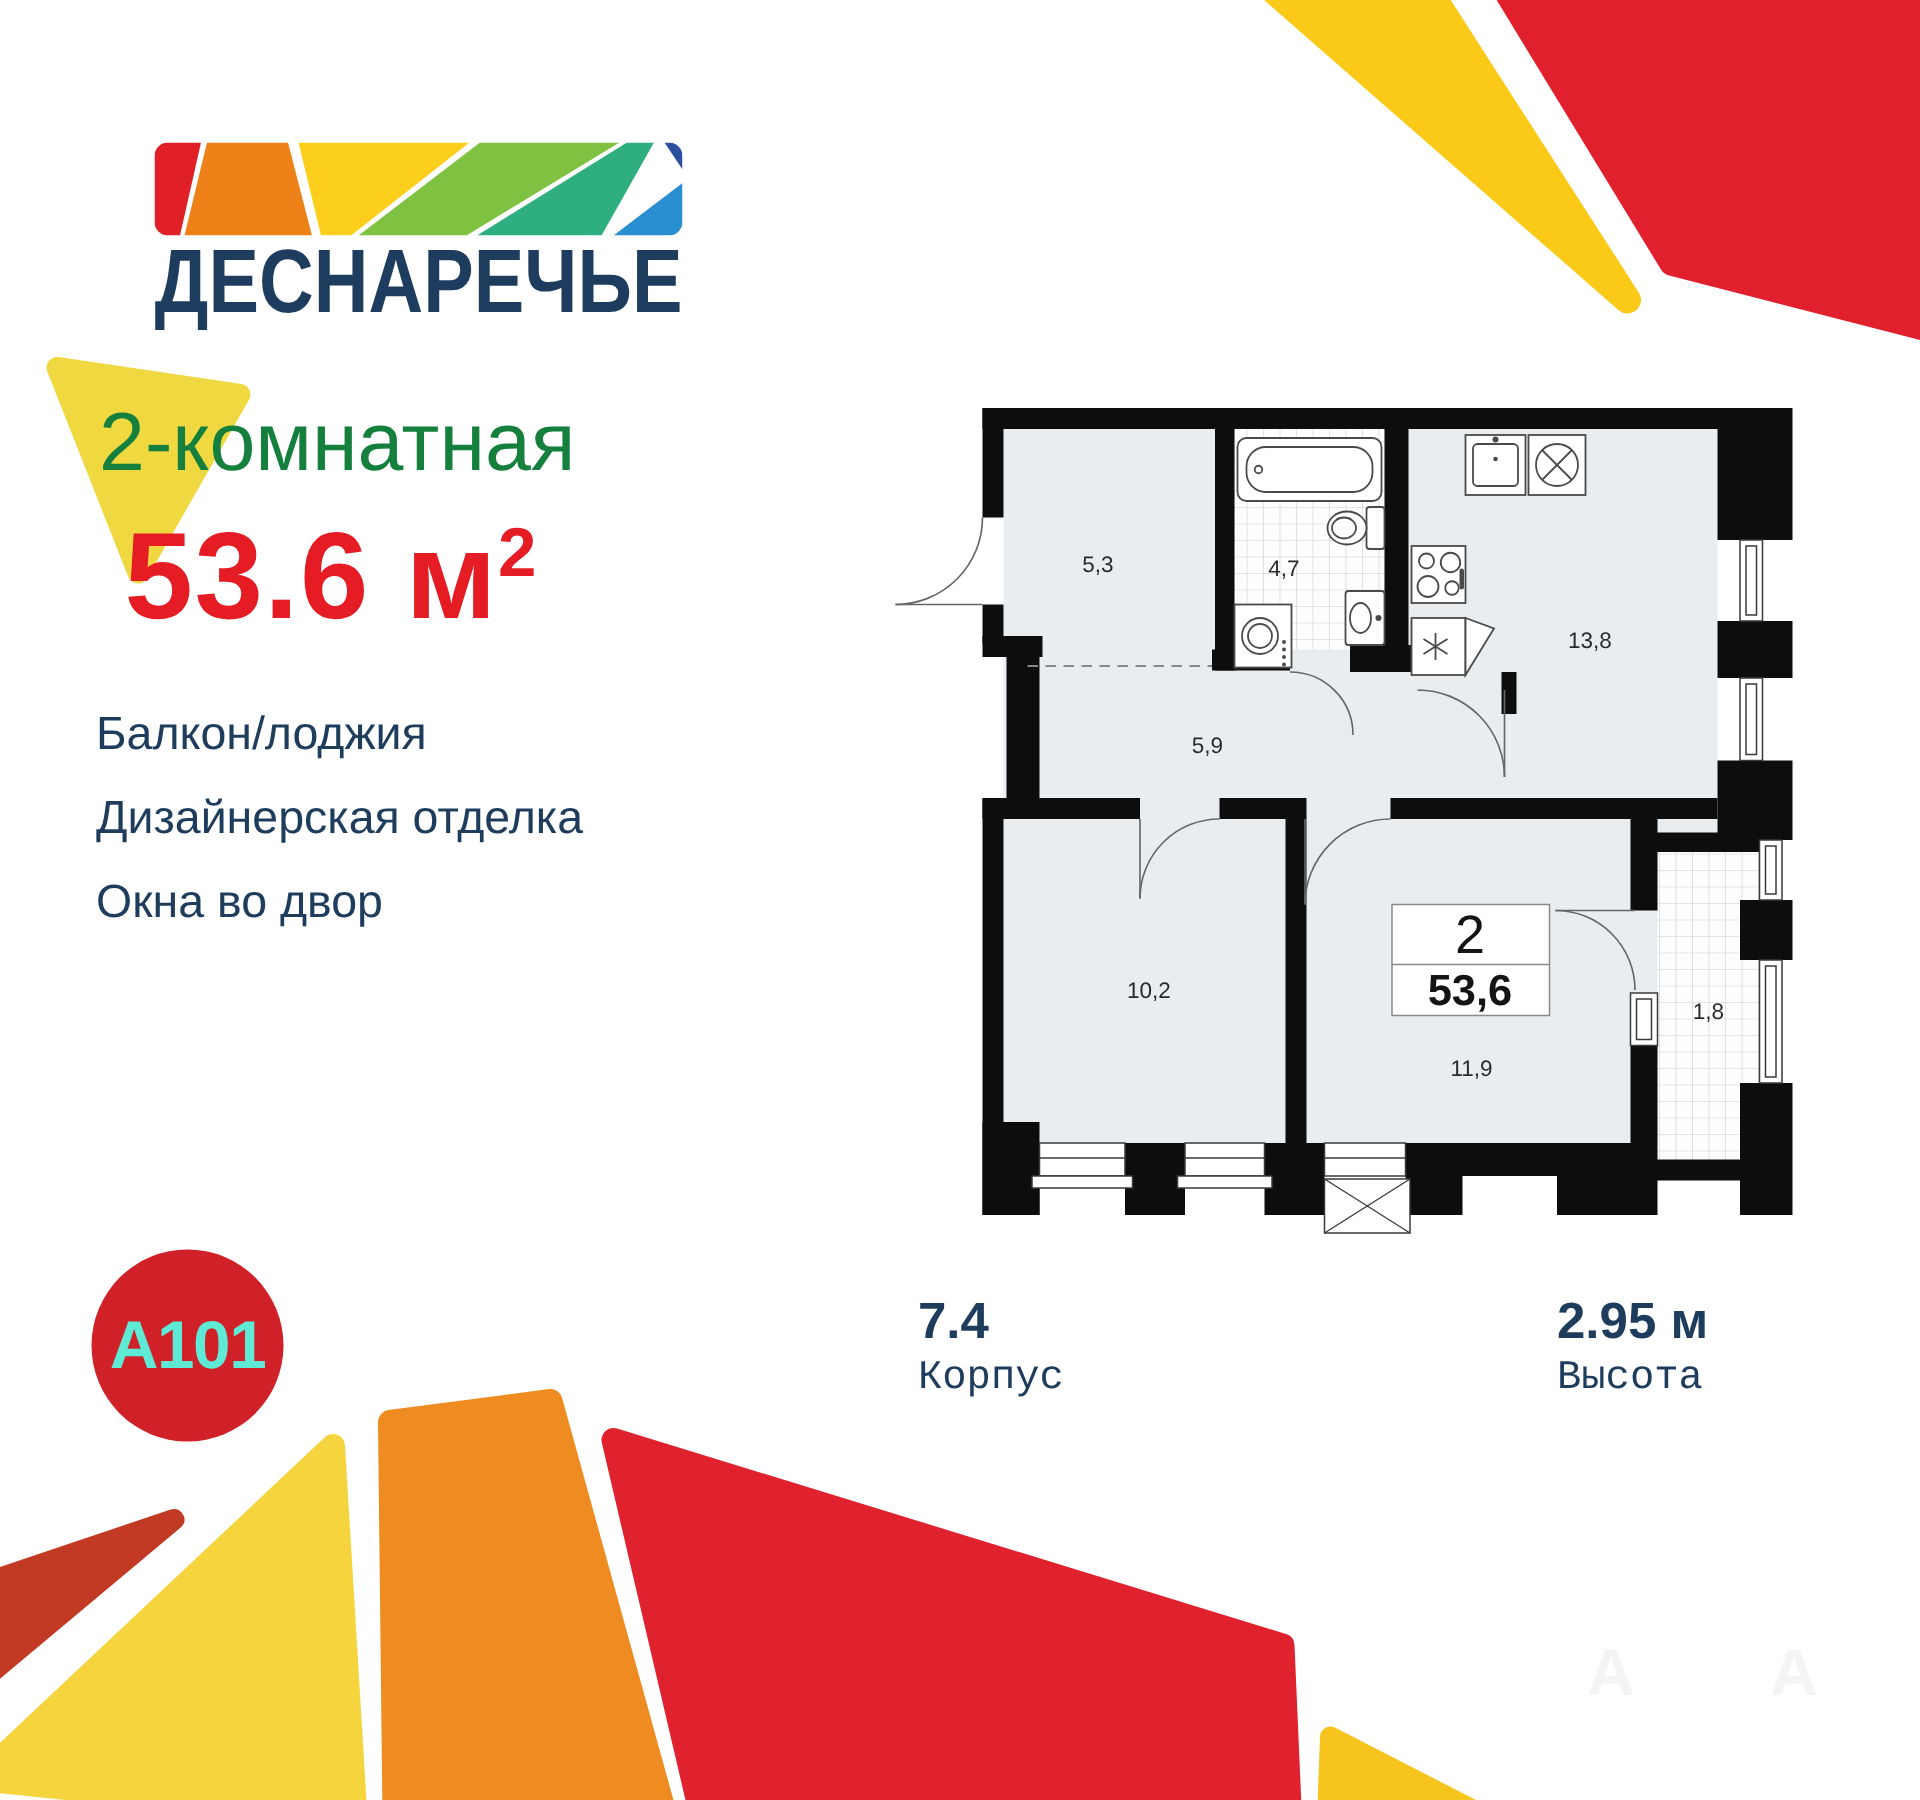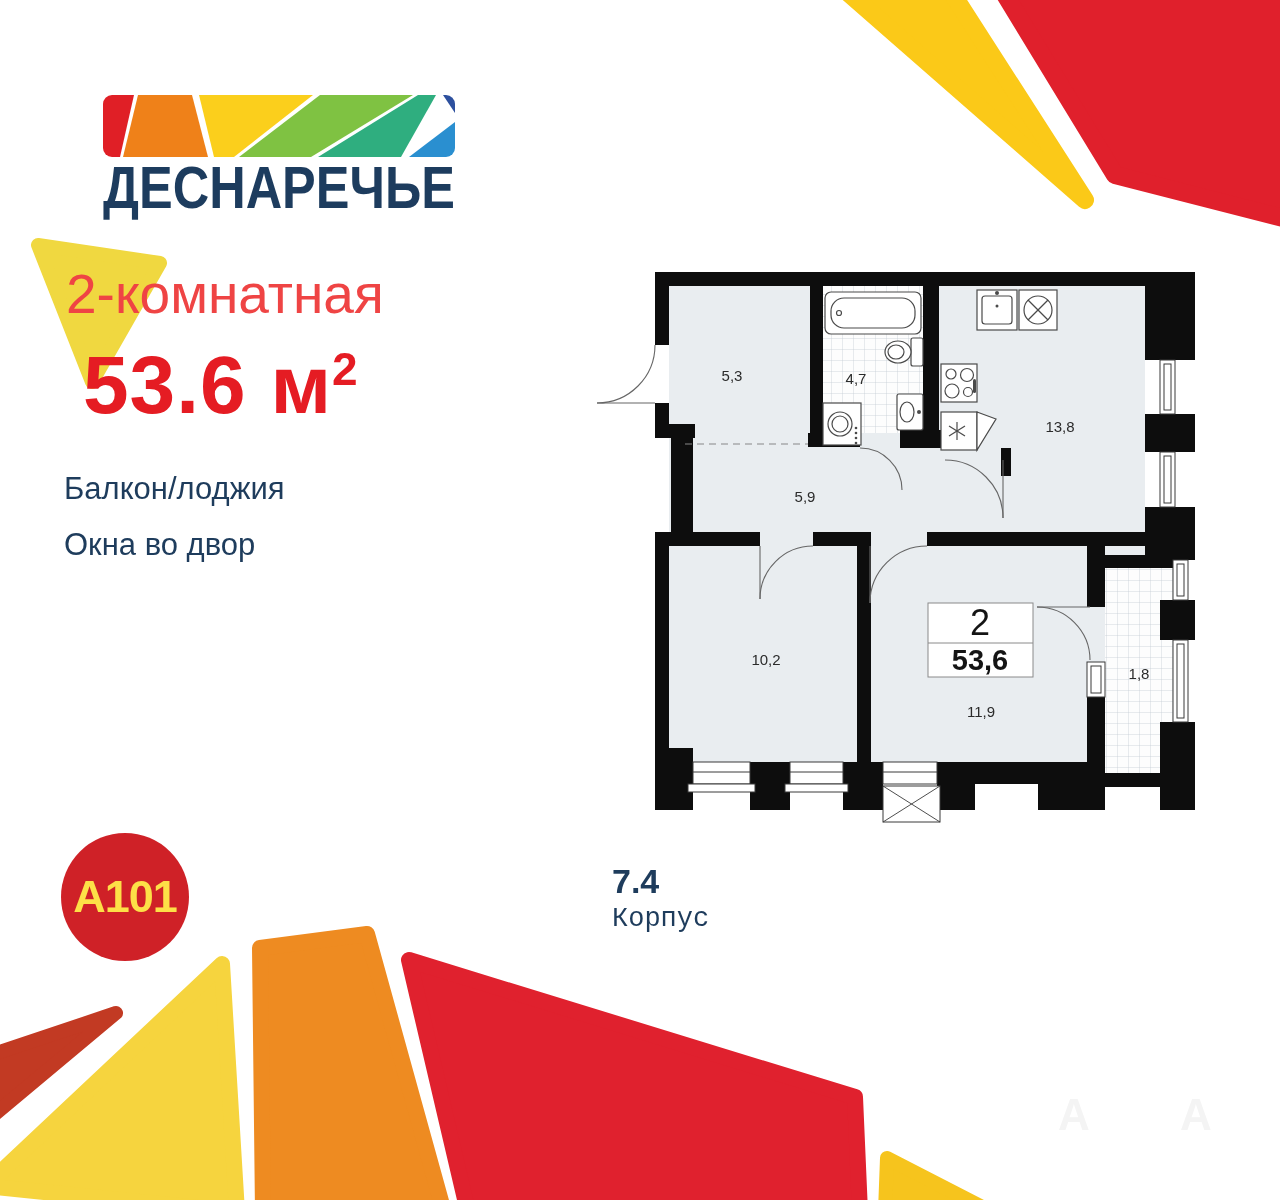--- a/index.html
+++ b/index.html
@@ -12,36 +12,36 @@
   #bg-deco{position:absolute;left:0;top:0;z-index:0;pointer-events:none;}
   .z1{z-index:1;}
 
   
   #logo-banner{left:103px;top:95px;}
   #logo-wordmark{left:103px;top:160px;}
 
   
   #headline{
     left:66px;top:264px;font-size:55px;line-height:60px;
-    color:#ef4444;font-weight:400;letter-spacing:0px;
+    color:#15803d;font-weight:400;letter-spacing:0px;
   }
   #area-line{
     left:66px;top:341px;font-size:82px;line-height:88px;
     color:#e51c23;font-weight:bold;letter-spacing:1px;margin-left:17px;
   }
   #area-line sup{font-size:46px;vertical-align:super;line-height:0;}
 
   
   #features{left:64px;top:468px;color:#1e3c5c;font-size:31px;line-height:41px;}
   .feature{margin-bottom:15px;}
 
   
   #a101{
     left:61px;top:833px;width:128px;height:128px;border-radius:50%;
-    background:#cf2127;color:#fde047;display:flex;align-items:center;justify-content:center;
+    background:#cf2127;color:#5eead4;display:flex;align-items:center;justify-content:center;
     font-size:45px;font-weight:bold;letter-spacing:-1px;
   }
 
   
   #stats{left:598px;top:862px;width:620px;height:80px;color:#1e3c5c;}
   .stat{position:absolute;top:0;}
   .stat .v{font-size:34px;font-weight:bold;line-height:38px;}
   .stat .l{font-size:27px;font-weight:400;line-height:32px;margin-top:3px;font-family:Liberation Mono, monospace;}
   #stat-building{left:0px;margin-left:14px;}
   #stat-floor{left:227px;}
@@ -105,31 +105,36 @@
 </svg>
 
 <div id="headline" class="abs z1">2-комнатная</div>
 <div id="area-line" class="abs z1">
   <span>53.6</span>
   <span>м</span><sup>2</sup>
 </div>
 
 <div id="features" class="abs z1">
   <div class="feature">Балкон/лоджия</div>
+  <div class="feature">Дизайнерская отделка</div>
   <div class="feature">Окна во двор</div>
 </div>
 
 <div id="a101" class="abs z1">
   <span>A101</span>
 </div>
 
 <div id="stats" class="abs z1">
   <div class="stat" id="stat-building">
     <div class="v">7.4</div>
     <div class="l">Корпус</div>
+  </div>
+  <div class="stat" id="stat-height">
+    <div class="v">2.95 м</div>
+    <div class="l">Высота</div>
   </div>
 </div>
 
 <svg class="abs z1" style="left:595px;top:262px;" width="615" height="570" viewBox="-60 -10 615 570">
   <defs>
     <pattern id="tile" width="11" height="11" patternUnits="userSpaceOnUse">
       <path d="M11,0 L0,0 L0,11" fill="none" stroke="#c5ced4" stroke-width="0.8"></path>
     </pattern>
   </defs>
 

